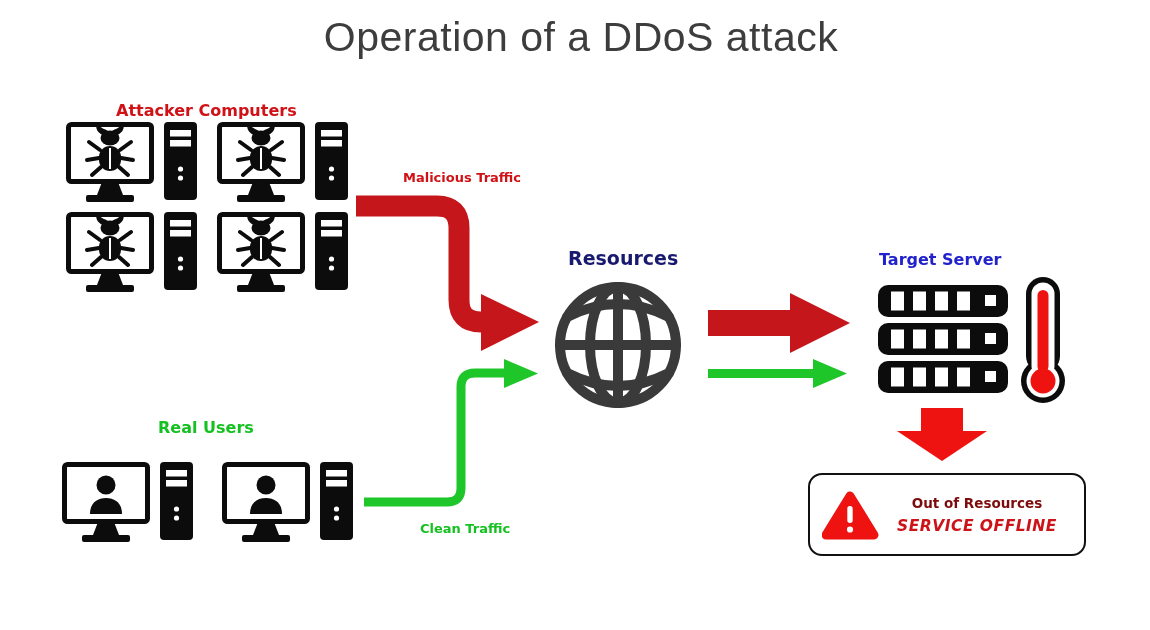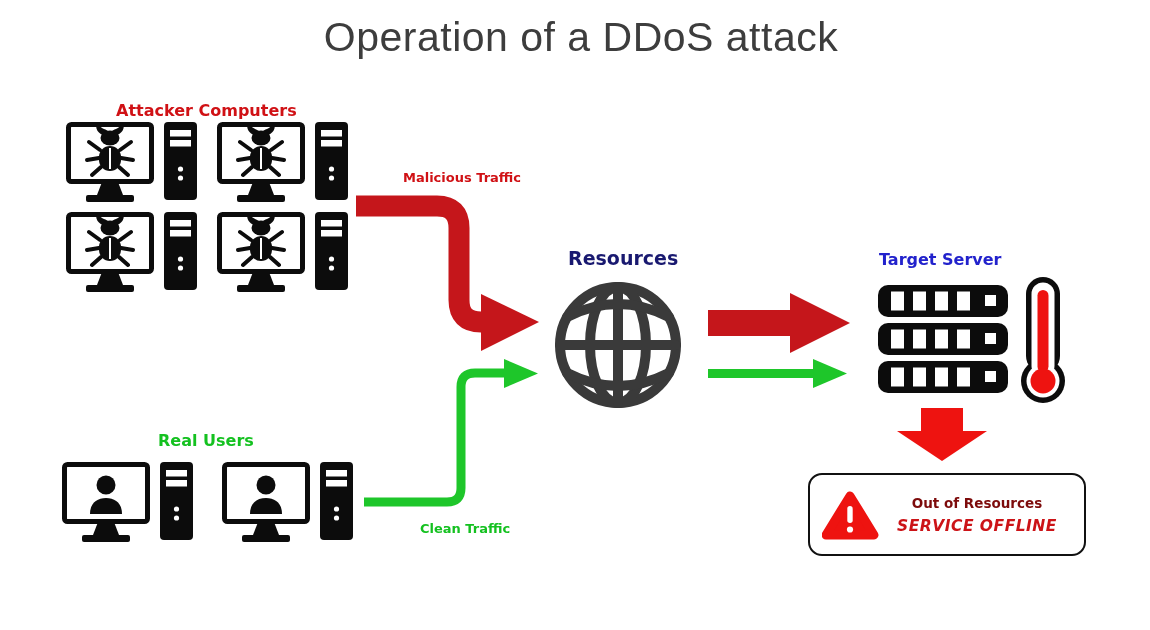--- a/index.html
+++ b/index.html
@@ -8,21 +8,21 @@
   #art{position:absolute;left:0;top:0;}
 
   .lbl{position:absolute;font-weight:bold;white-space:nowrap;line-height:1.1;}
   #title{position:absolute;left:6px;top:14px;width:100%;text-align:center;
          font-family:"Liberation Sans",sans-serif;font-weight:400;font-size:41px;
          color:var(--title_ink,#3d3d3d);letter-spacing:0.5px;}
   #lbl-attackers{left:116px;top:102px;font-size:16px;color:var(--label_red,#d01115);}
   #lbl-malicious{left:403px;top:171px;font-size:13px;color:var(--label_red,#d01115);}
   #lbl-internet{left:568px;top:248px;font-size:19px;color:var(--navy,#191970);}
   #lbl-target{left:851px;top:251px;font-size:16px;color:var(--blue,#2222cc);margin-left:28px;}
-  #lbl-realusers{left:158px;top:432px;font-size:16px;color:var(--label_green,#14c120);}
+  #lbl-realusers{left:158px;top:419px;font-size:16px;color:var(--label_green,#14c120);}
   #lbl-clean{left:420px;top:522px;font-size:13px;color:var(--label_green,#14c120);}
 
   #alert-box{position:absolute;left:808px;top:473px;width:278px;height:83px;
              background:#fff;border:2.5px solid #111;border-radius:14px;
              box-sizing:border-box;display:flex;align-items:center;padding-left:12px;}
   #alert-texts{flex:1;text-align:center;padding-right:10px;}
   #alert-line1{font-weight:bold;font-size:13.5px;color:var(--maroon,#7d0b0b);margin-bottom:6px;text-align:center;}
   #alert-line2{font-weight:bold;font-size:15.5px;letter-spacing:0.5px;color:var(--offline_red,#cc1317);font-style:italic;}
 
   

